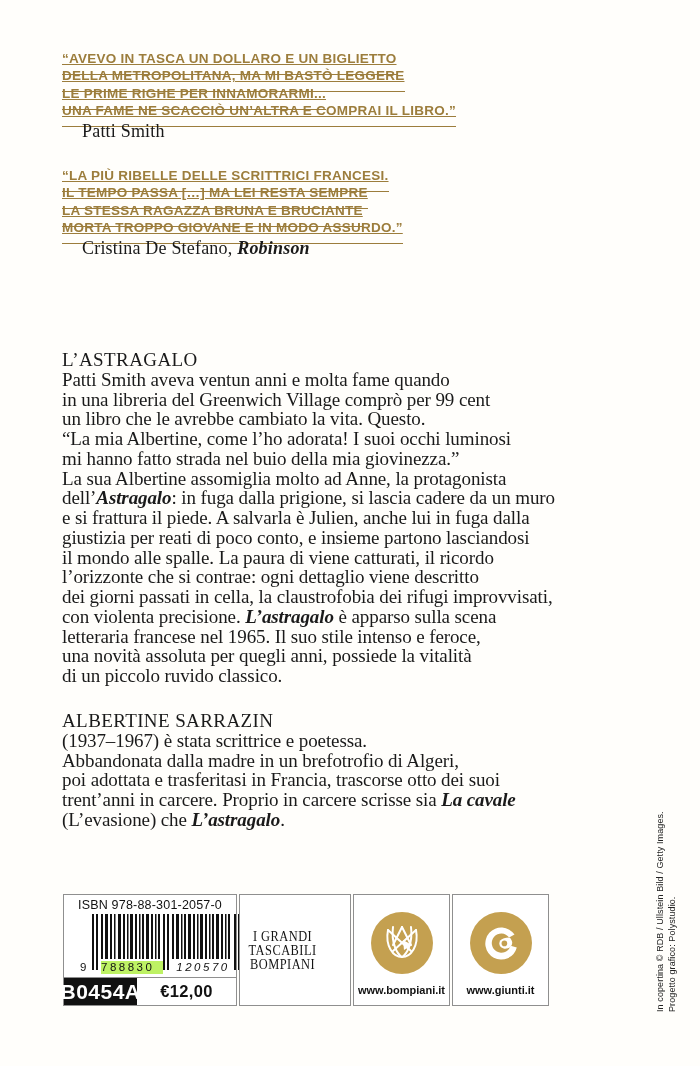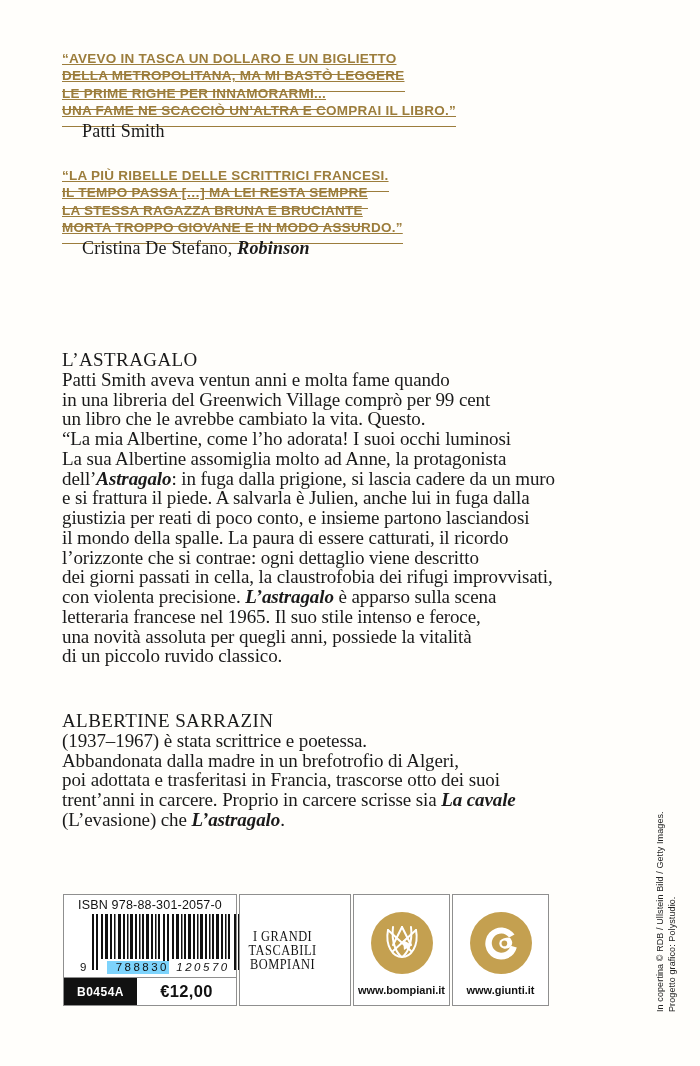--- a/index.html
+++ b/index.html
@@ -42,24 +42,24 @@
     font-size: 12.5px; line-height: 17px; text-align: center; padding-top: 2px;
     letter-spacing: 0.2px; color: #111;
   }
   .bc-wrap { position: relative; height: 59px; margin: 0 4px 0 15px; }
   .bc-wrap svg { position: absolute; left: 13px; top: 0; }
   .bc-digits {
     position: absolute; left: 0; right: 4px; bottom: -1px; height: 13px;
     font-family: "Liberation Sans", sans-serif; font-size: 11.5px; line-height: 13px; color: #111;
   }
   .bc-digits .d9 { position: absolute; left: 0; bottom: 0; background:#fff; padding: 0 1px; }
-  .bc-digits .g1 { position: absolute; left: 28px; width: 62px; bottom: 0; background:#7dd3fc; text-align:right; letter-spacing: 2.5px; }
+  .bc-digits .g1 { position: absolute; left: 22px; width: 62px; bottom: 0; background:#bef264; text-align:left; letter-spacing: 2.5px; }
   .bc-digits .g2 { position: absolute; left: 93px; width: 62px; bottom: 0; background:#fff; text-align:center; letter-spacing: 2.5px; font-style: italic; }
   .badge-row { margin-top: auto; display: flex; border-top: 1px solid #8f8f8f; height: 27px; font-family: "Liberation Sans", sans-serif; font-weight: 700; }
-  .code-badge { width: 73px; background: #111; color: #fff; font-size: 12px; letter-spacing: 0.5px; display:flex; align-items:center; justify-content:center; }
+  .code-badge { width: 73px; background: #111; color: #fff; font-size: 21px; letter-spacing: 0.5px; display:flex; align-items:center; justify-content:center; }
   .price { flex: 1; display:flex; align-items:center; justify-content:center; font-size: 16.5px; color:#111; letter-spacing: 0.3px; }
   .cell-imprint { width: 112px; display:flex; align-items:center; justify-content:flex-start; }
   .imprint-inner { transform: scaleX(0.8); text-align:center; font-family: "Liberation Serif", serif; font-size: 15.5px; line-height: 14.2px; letter-spacing: 0.6px; color:#141414; }
   .cell-logo { width: 97px; }
   .logo-circle { position:absolute; left:50%; top:17px; width:62px; height:62px; margin-left:-31px; border-radius:50%; background:#c4a050; }
   .logo-url { position:absolute; bottom:9px; left:0; right:0; text-align:center; font-family:"Liberation Sans",sans-serif; font-weight:700; font-size:11px; color:#111; }
   
   .side-credit {
     position:absolute; left: 655px; top: 1012px;
     transform: rotate(-90deg); transform-origin: 0 0;
@@ -90,25 +90,26 @@
     </div>
   <div class="attrib" style="top:238px;">Cristina De Stefano, <em>Robinson</em></div>
 
   <div class="text-block" style="top:350px;">
     <div class="caps-head">L’ASTRAGALO</div>
     <div>
         <div>Patti Smith aveva ventun anni e molta fame quando</div>
         <div>in una libreria del Greenwich Village comprò per 99 cent</div>
         <div>un libro che le avrebbe cambiato la vita. Questo.</div>
         <div>“La mia Albertine, come l’ho adorata! I suoi occhi luminosi</div>
+        <div>mi hanno fatto strada nel buio della mia giovinezza.”</div>
         <div>La sua Albertine assomiglia molto ad Anne, la protagonista</div>
         <div>dell’<em>Astragalo</em>: in fuga dalla prigione, si lascia cadere da un muro</div>
         <div>e si frattura il piede. A salvarla è Julien, anche lui in fuga dalla</div>
         <div>giustizia per reati di poco conto, e insieme partono lasciandosi</div>
-        <div>il mondo della spalle. La paura di essere catturati, il ricordo</div>
+        <div>il mondo alle spalle. La paura di viene catturati, il ricordo</div>
         <div>l’orizzonte che si contrae: ogni dettaglio viene descritto</div>
         <div>dei giorni passati in cella, la claustrofobia dei rifugi improvvisati,</div>
         <div>con violenta precisione. <em>L’astragalo</em> è apparso sulla scena</div>
         <div>letteraria francese nel 1965. Il suo stile intenso e feroce,</div>
         <div>una novità assoluta per quegli anni, possiede la vitalità</div>
         <div>di un piccolo ruvido classico.</div>
       </div>
   </div>
 
   <div class="text-block" style="top:711px;">

